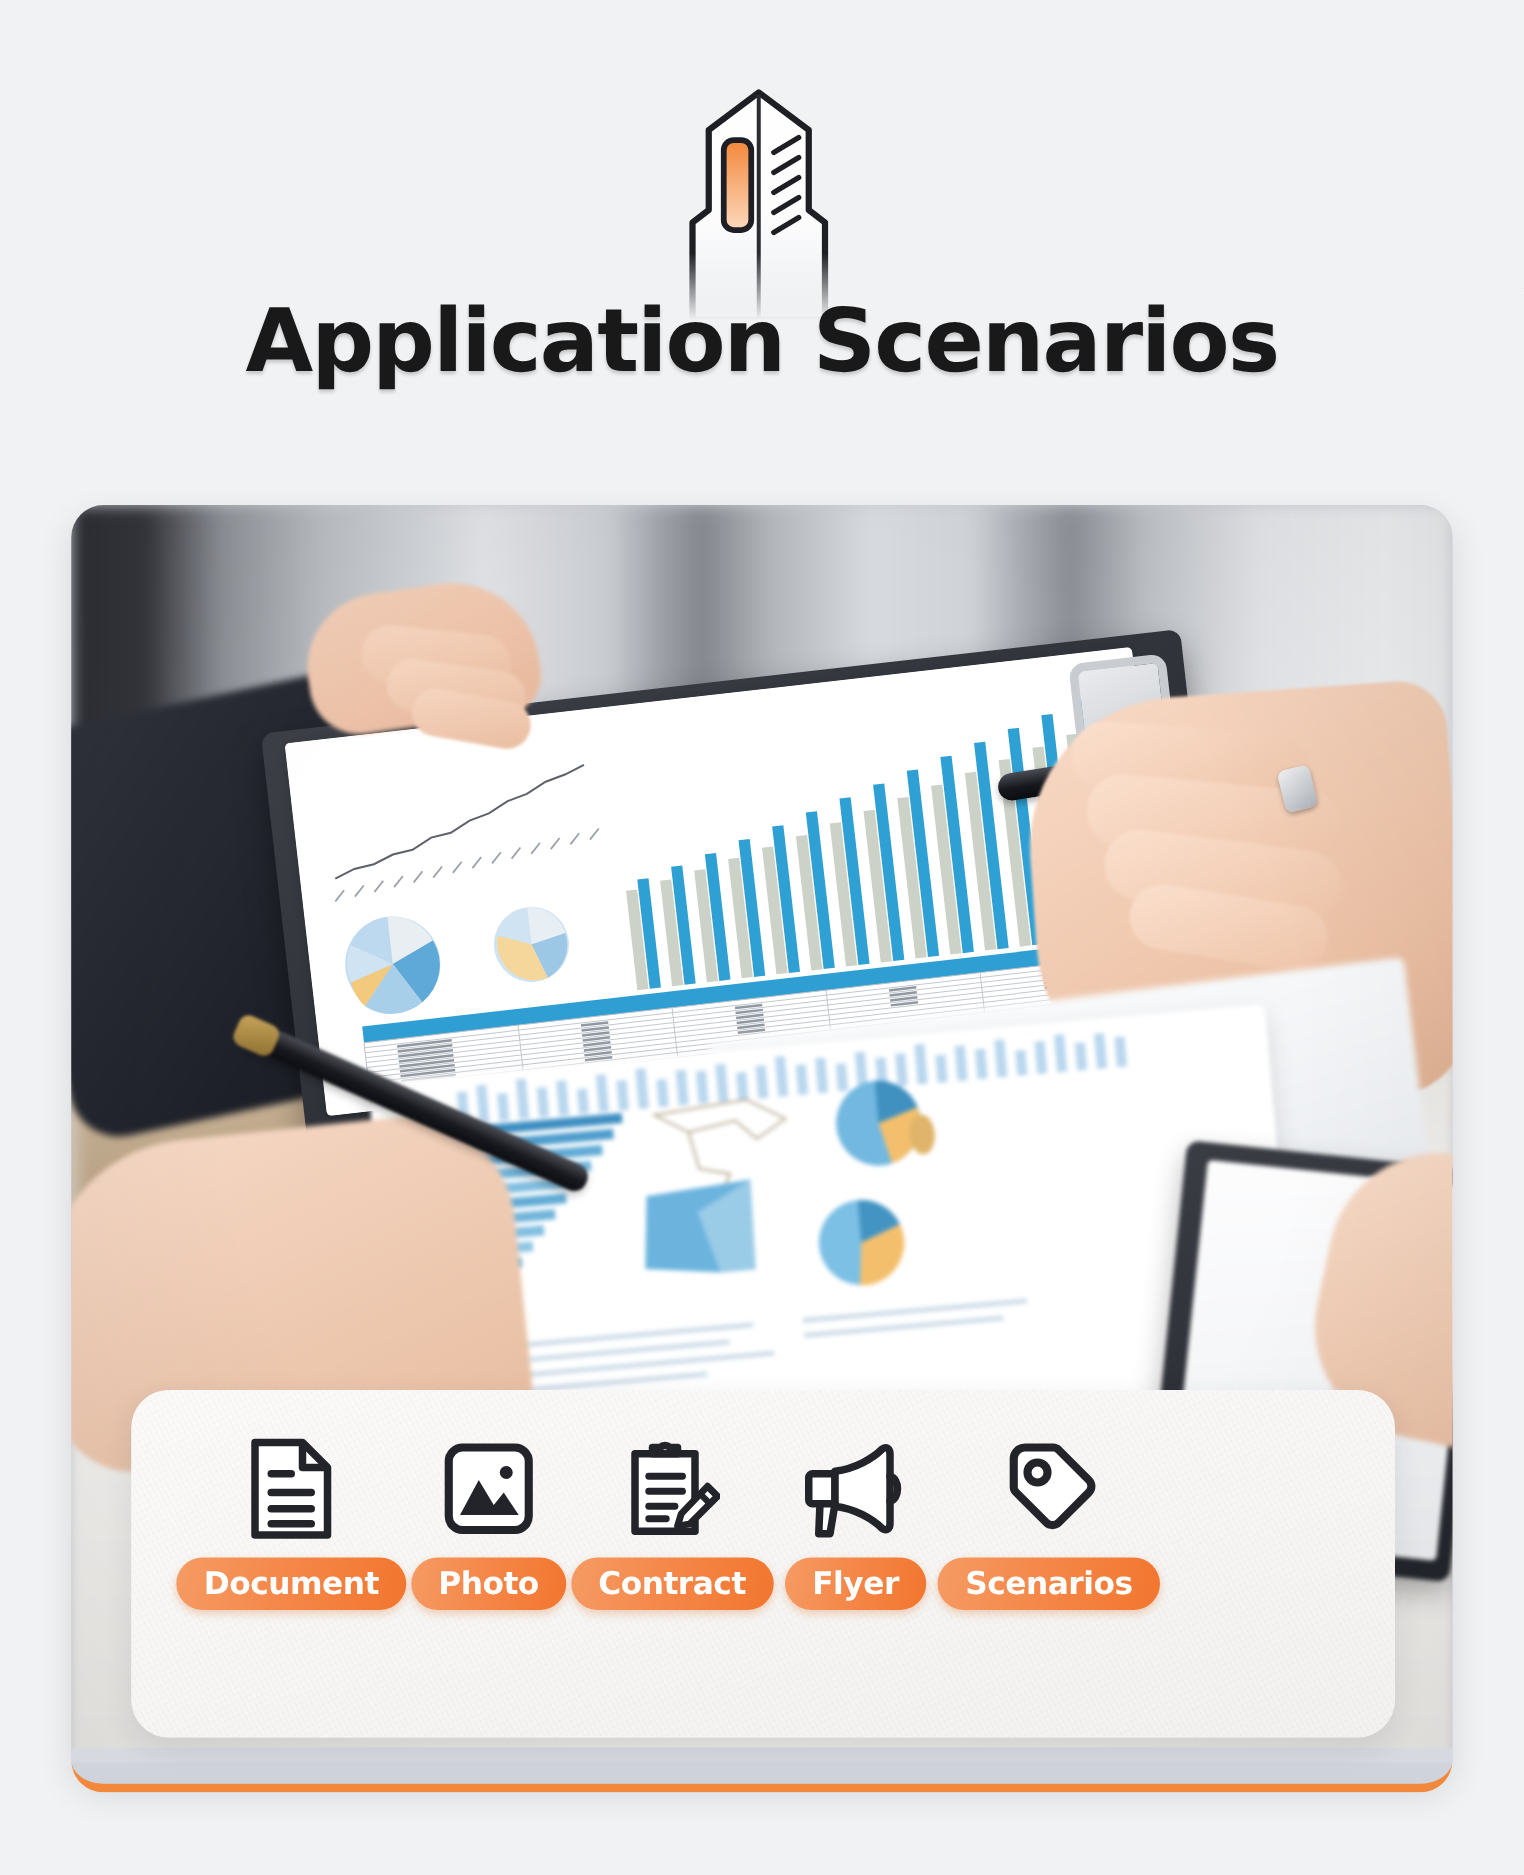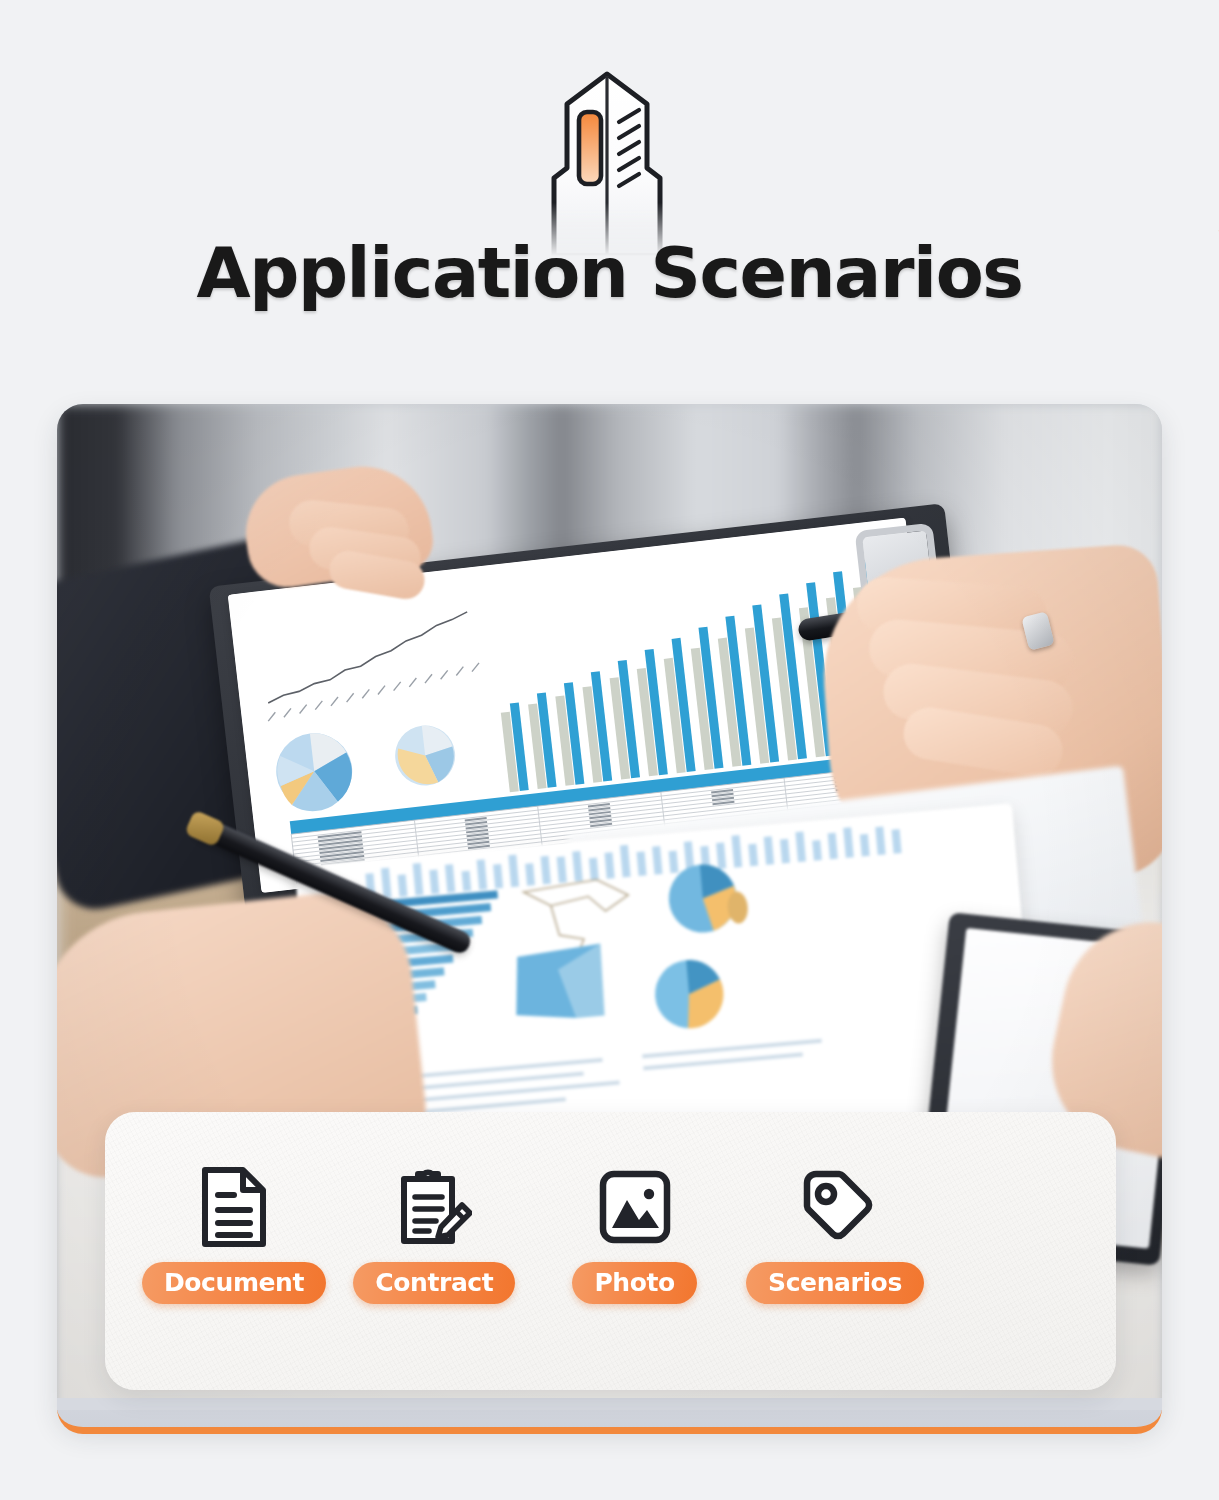--- a/index.html
+++ b/index.html
@@ -299,21 +299,21 @@
   .category-card::after{
     content:"";
     position:absolute; inset:0; border-radius:30px;
     background:
       repeating-linear-gradient(62deg, rgba(0,0,0,0.016) 0px, rgba(0,0,0,0.016) 1px, rgba(255,255,255,0) 1px, rgba(255,255,255,0) 4px),
       repeating-linear-gradient(-28deg, rgba(0,0,0,0.012) 0px, rgba(0,0,0,0.012) 1px, rgba(255,255,255,0) 1px, rgba(255,255,255,0) 5px);
     pointer-events:none;
   }
   .cat-list {
     position: absolute;
-    left: 0; top: 52px;
+    left: 0; top: 36px;
     width: 859px;
     display: flex;
     justify-content: space-between;
     padding: 0 36px;
     box-sizing: border-box;
     z-index: 1;
   }
   .cat-item {
     display: flex;
     flex-direction: column;
@@ -666,47 +666,58 @@
               <line x1="19" y1="57" x2="51" y2="57"></line>
               <line x1="19" y1="69" x2="51" y2="69"></line>
             </g>
           </svg>
         </span>
         <span class="cat-pill">Document</span>
       </div>
 
       <div class="cat-item">
         <span class="cat-icon">
+          <svg width="76" height="78" viewBox="0 0 76 78" xmlns="http://www.w3.org/2000/svg">
+            <rect x="6" y="6" width="64" height="66" rx="11" fill="#ffffff" stroke="#22242a" stroke-width="6.5"></rect>
+            <circle cx="52" cy="26" r="5.2" fill="#22242a"></circle>
+            <path d="M15 60 L30 32 L42 52 L50 42 L62 60 Z" fill="#22242a"></path>
+          </svg>
+        </span>
+        <span class="cat-pill">Photo</span>
+      </div>
+
+      <div class="cat-item">
+        <span class="cat-icon">
           <svg width="76" height="84" viewBox="0 0 76 84" xmlns="http://www.w3.org/2000/svg">
             <path d="M8 14 H56 V76 H8 Z" fill="#ffffff" stroke="#22242a" stroke-width="6" stroke-linejoin="round"></path>
             <path d="M22 14 V9 H28 A6 6 0 0 1 36 9 H42 V14 Z" fill="#ffffff" stroke="#22242a" stroke-width="6" stroke-linejoin="round"></path>
             <g stroke="#22242a" stroke-width="5.5" stroke-linecap="round">
               <line x1="19" y1="32" x2="46" y2="32"></line>
               <line x1="19" y1="44" x2="46" y2="44"></line>
               <line x1="19" y1="56" x2="40" y2="56"></line>
               <line x1="19" y1="66" x2="33" y2="66"></line>
             </g>
             <path d="M66 40 L74 48 L52 70 L42 72 L45 62 Z" fill="#ffffff" stroke="#22242a" stroke-width="5.5" stroke-linejoin="round"></path>
             <line x1="60" y1="46" x2="68" y2="54" stroke="#22242a" stroke-width="5"></line>
           </svg>
         </span>
         <span class="cat-pill">Contract</span>
       </div>
 
       <div class="cat-item">
         <span class="cat-icon">
-          <svg width="76" height="78" viewBox="0 0 76 78" xmlns="http://www.w3.org/2000/svg">
-            <rect x="6" y="6" width="64" height="66" rx="11" fill="#ffffff" stroke="#22242a" stroke-width="6.5"></rect>
-            <circle cx="52" cy="26" r="5.2" fill="#22242a"></circle>
-            <path d="M15 60 L30 32 L42 52 L50 42 L62 60 Z" fill="#22242a"></path>
+          <svg width="84" height="80" viewBox="0 0 84 80" xmlns="http://www.w3.org/2000/svg">
+            <path d="M8 28 H26 V52 H8 A3 3 0 0 1 5 49 V31 A3 3 0 0 1 8 28 Z" fill="#ffffff" stroke="#22242a" stroke-width="6" stroke-linejoin="round"></path>
+            <path d="M26 26 C42 24 56 16 64 8 C67 6 70 8 70 12 V68 C70 72 67 74 64 72 C56 64 42 56 26 54 Z" fill="#ffffff" stroke="#22242a" stroke-width="6" stroke-linejoin="round"></path>
+            <path d="M70 30 C78 32 78 48 70 50" fill="none" stroke="#22242a" stroke-width="6" stroke-linecap="round"></path>
+            <path d="M14 52 H26 L22 76 H13 Z" fill="#ffffff" stroke="#22242a" stroke-width="6" stroke-linejoin="round"></path>
           </svg>
         </span>
-        <span class="cat-pill">Photo</span>
+        <span class="cat-pill">Flyer</span>
       </div>
-
 
       <div class="cat-item">
         <span class="cat-icon">
           <svg width="80" height="80" viewBox="0 0 80 80" xmlns="http://www.w3.org/2000/svg">
             <path d="M12 16 A9 9 0 0 1 21 7 H44 A6 6 0 0 1 48 9 L72 33 A7 7 0 0 1 72 43 L48 67 A7 7 0 0 1 38 67 L14 43 A6 6 0 0 1 12 39 Z" fill="#ffffff" stroke="#22242a" stroke-width="6.5" stroke-linejoin="round"></path>
             <circle cx="31" cy="27" r="8" fill="#ffffff" stroke="#22242a" stroke-width="6.5"></circle>
           </svg>
         </span>
         <span class="cat-pill">Scenarios</span>
       </div>

